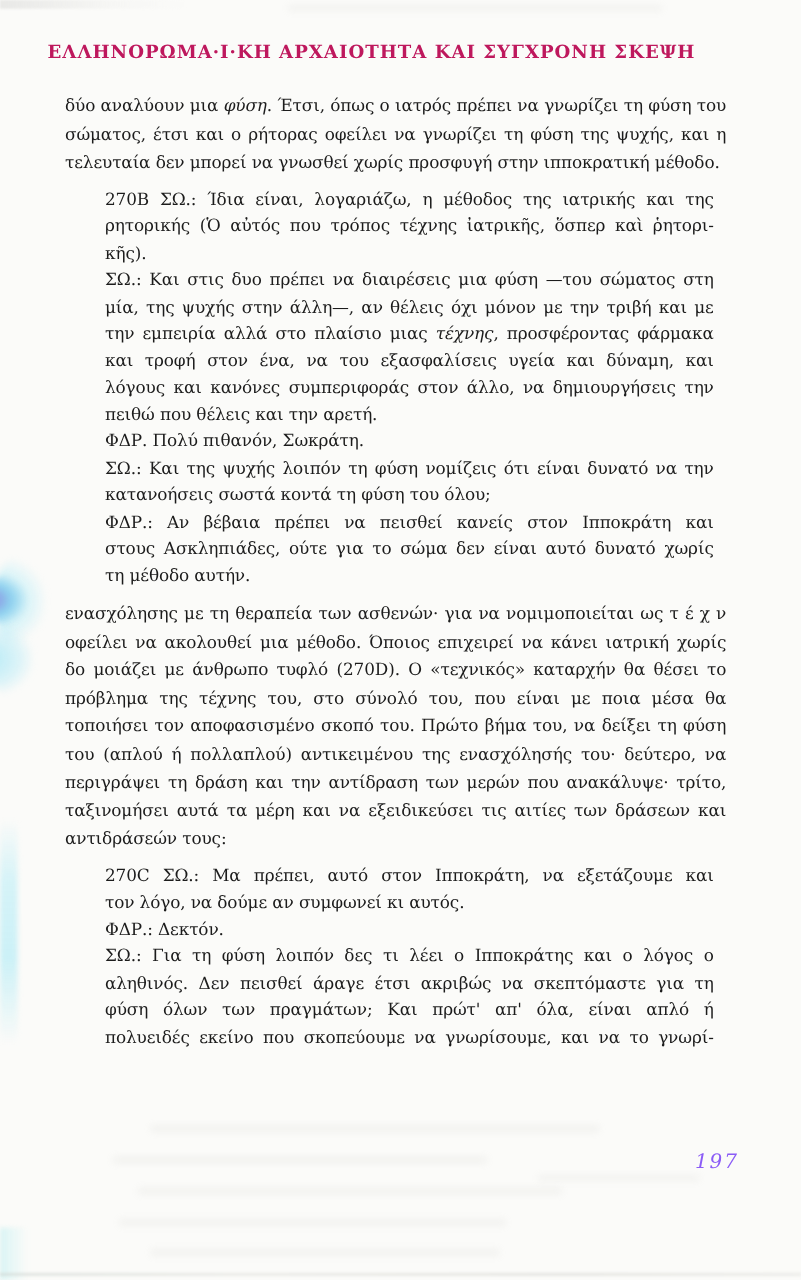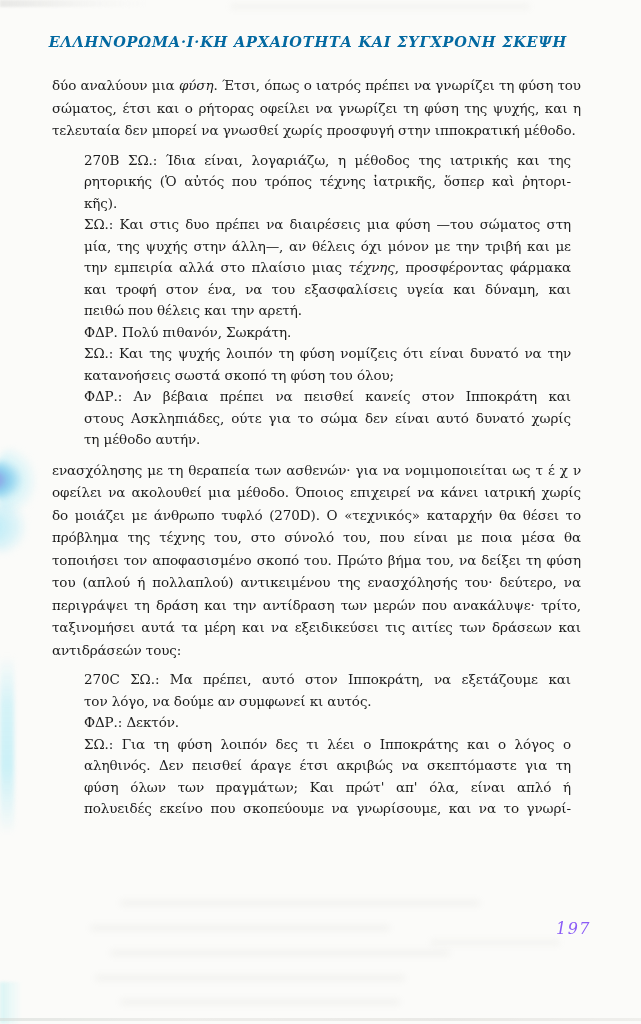--- a/index.html
+++ b/index.html
@@ -8,22 +8,22 @@
     background:#ffffff;
     font-family:"DejaVu Serif", serif;
   }
   .page {
     position:absolute; inset:0;
     background: var(--paper, #fbfbf9);
     color: var(--ink, #1c1c1c);
   }
   .running-header {
     position:absolute; top:33px; left:38px; width:529px;
-    text-align:right; font-style:italic; font-weight:bold;
-    font-size:14.5px; letter-spacing:0.8px; color:#0369a1;
+    text-align:left; font-weight:bold;
+    font-size:14.5px; letter-spacing:0.8px; color:#be185d;
     white-space:nowrap;
   }
   .text-column {
     position:absolute; top:74px; left:52px; width:529px;
   }
   .block + .block { margin-top:8px; }
   .block.quote { margin-left:32px; margin-right:10px; }
   .line {
     font-size:13.5px; letter-spacing:-0.1px;
     line-height:22.5px; height:22.5px; overflow:hidden;
@@ -113,28 +113,29 @@
         <div class="para">
           <div class="line">270B ΣΩ.: Ίδια είναι, λογαριάζω, η μέθοδος της ιατρικής και της</div>
           <div class="line">ρητορικής (Ὁ αὐτός που τρόπος τέχνης ἰατρικῆς, ὅσπερ καὶ ῥητορι-</div>
           <div class="line last">κῆς).</div>
         </div>
         <div class="para">
           <div class="line">ΣΩ.: Και στις δυο πρέπει να διαιρέσεις μια φύση —του σώματος στη</div>
           <div class="line">μία, της ψυχής στην άλλη—, αν θέλεις όχι μόνον με την τριβή και με</div>
           <div class="line">την εμπειρία αλλά στο πλαίσιο μιας <i>τέχνης</i>, προσφέροντας φάρμακα</div>
           <div class="line">και τροφή στον ένα, να του εξασφαλίσεις υγεία και δύναμη, και</div>
+          <div class="line">λόγους και κανόνες συμπεριφοράς στον άλλο, να δημιουργήσεις την</div>
           <div class="line last">πειθώ που θέλεις και την αρετή.</div>
         </div>
         <div class="para">
           <div class="line last">ΦΔΡ. Πολύ πιθανόν, Σωκράτη.</div>
         </div>
         <div class="para">
           <div class="line">ΣΩ.: Και της ψυχής λοιπόν τη φύση νομίζεις ότι είναι δυνατό να την</div>
-          <div class="line last">κατανοήσεις σωστά σκοπό τη φύση του όλου;</div>
+          <div class="line last">κατανοήσεις σωστά κοντά τη φύση του όλου;</div>
         </div>
         <div class="para">
           <div class="line">ΦΔΡ.: Αν βέβαια πρέπει να πεισθεί κανείς στον Ιπποκράτη και</div>
           <div class="line">στους Ασκληπιάδες, ούτε για το σώμα δεν είναι αυτό δυνατό χωρίς</div>
           <div class="line last">τη μέθοδο αυτήν.</div>
         </div>
       </div>
       <div class="block body">
         <div class="para">
           <div class="line">ενασχόλησης με τη θεραπεία των ασθενών· για να νομιμοποιείται ως τ έ χ ν η,</div>

